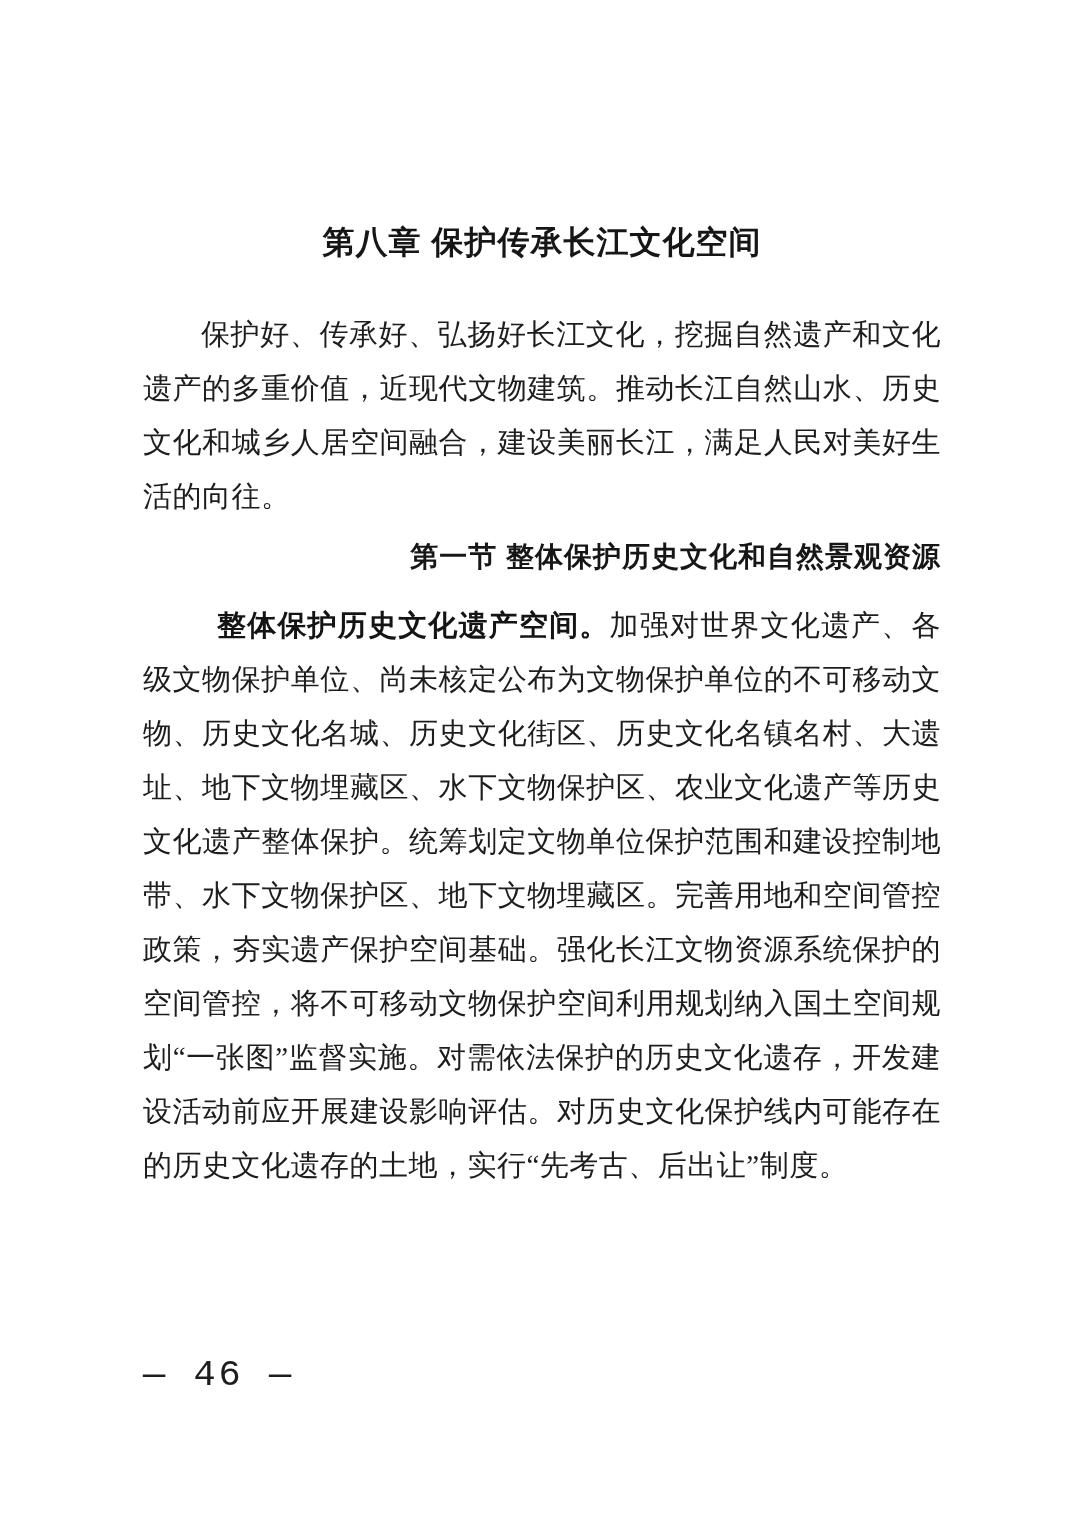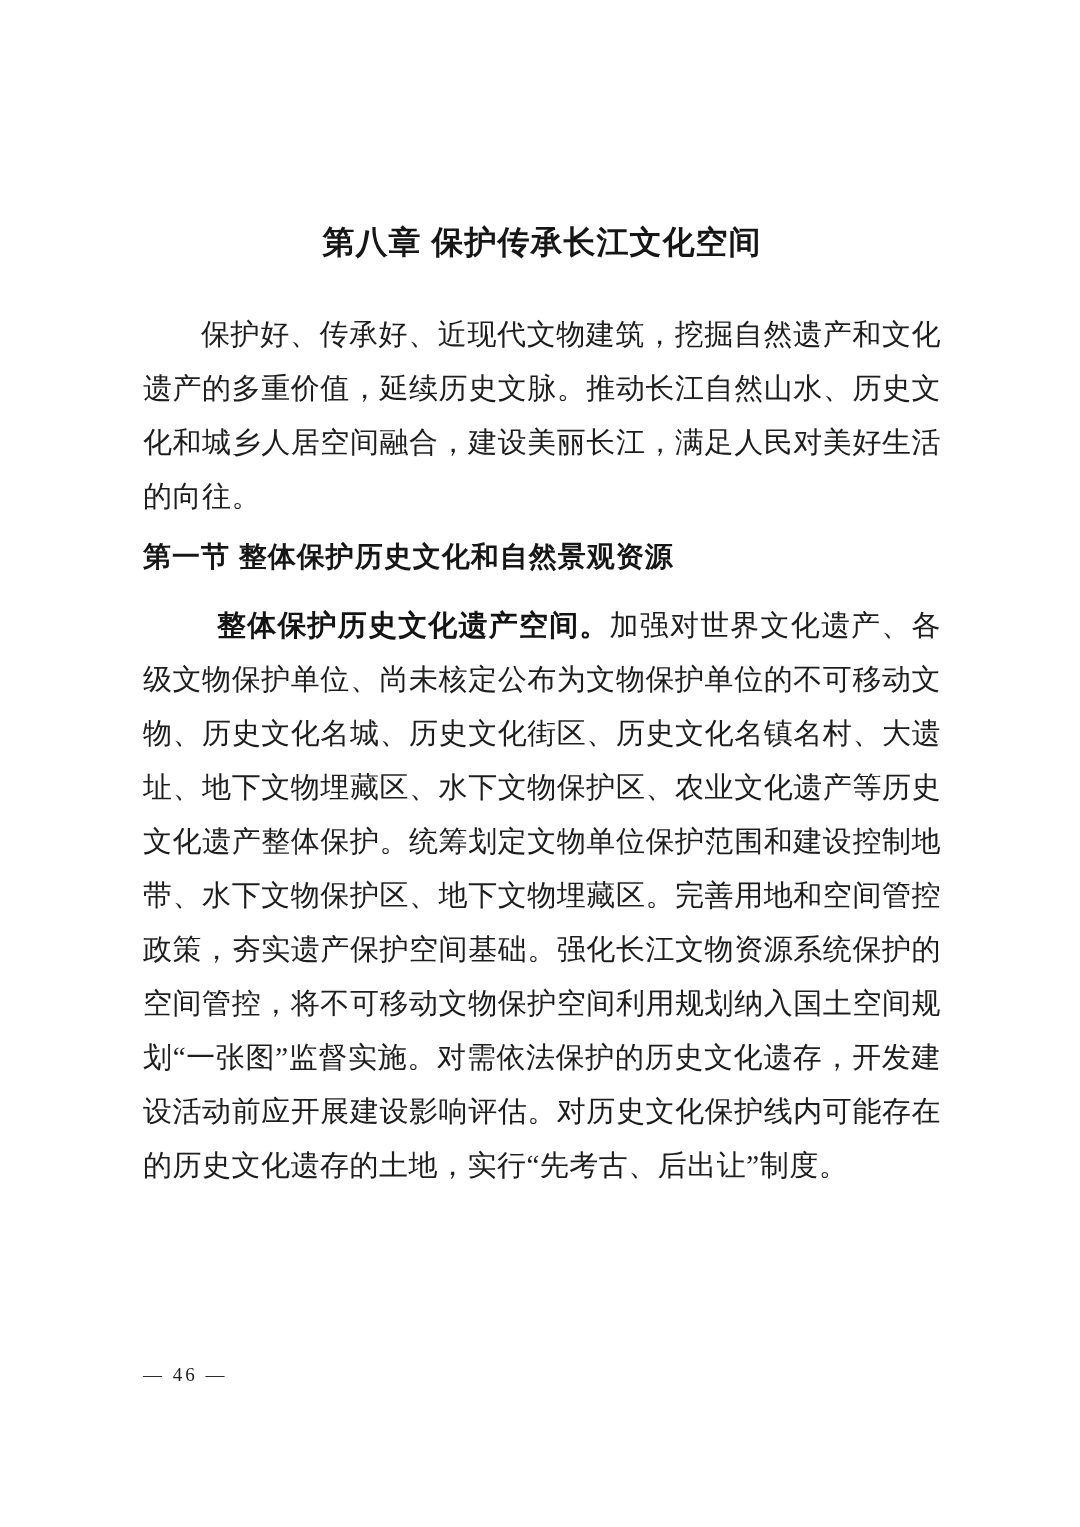--- a/index.html
+++ b/index.html
@@ -31,21 +31,21 @@
     text-align: center;
     letter-spacing: 1px;
     color: #161616;
   }
   .section-title {
     margin: 11px 0 0 0;
     font-family: "Liberation Sans", "DejaVu Sans", sans-serif;
     font-size: 28px;
     line-height: 46px;
     font-weight: 700;
-    text-align: left;
+    text-align: right;
     letter-spacing: 1px;
     color: #161616;
   }
   .para {
     margin: 0;
     font-size: 29px;
     line-height: 54px;
     text-align: justify;
     text-justify: inter-ideograph;
     text-indent: 2em;
@@ -63,36 +63,37 @@
   }
   .lead {
     font-weight: 700;
     color: #141414;
     margin-left: 16px;
   }
   .page-number {
     position: absolute;
     left: 143px;
     top: 1358px;
-    font-size: 19px;
+    font-size: 37px;
     line-height: 34px;
     letter-spacing: 3px;
     color: #1d1d1d;
     white-space: nowrap;
+    font-family: Liberation Mono, monospace;
   }
 </style>
 </head>
 <body>
 
 <div class="page">
   <div class="content">
 
     <h1 class="chapter-title">第八章 保护传承长江文化空间</h1>
 
-    <p class="para para-intro">保护好、传承好、近现代文物建筑，挖掘自然遗产和文化遗产的多重价值，延续历史文脉。推动长江自然山水、历史文化和城乡人居空间融合，建设美丽长江，满足人民对美好生活的向往。</p>
+    <p class="para para-intro">保护好、传承好、弘扬好长江文化，挖掘自然遗产和文化遗产的多重价值，近现代文物建筑。推动长江自然山水、历史文化和城乡人居空间融合，建设美丽长江，满足人民对美好生活的向往。</p>
 
     <h2 class="section-title">第一节 整体保护历史文化和自然景观资源</h2>
 
     <p class="para para-first"><span class="lead">整体保护历史文化遗产空间。</span><span>加强对世界文化遗产、各级文物保护单位、尚未核定公布为文物保护单位的不可移动文物、历史文化名城、历史文化街区、历史文化名镇名村、大遗址、地下文物埋藏区、水下文物保护区、农业文化遗产等历史文化遗产整体保护。统筹划定文物单位保护范围和建设控制地带、水下文物保护区、地下文物埋藏区。完善用地和空间管控政策，夯实遗产保护空间基础。强化长江文物资源系统保护的空间管控，将不可移动文物保护空间利用规划纳入国土空间规划“一张图”监督实施。对需依法保护的历史文化遗存，开发建设活动前应开展建设影响评估。对历史文化保护线内可能存在的历史文化遗存的土地，实行“先考古、后出让”制度。</span></p>
 
 
   </div>
 
   <div class="page-number">— 46 —</div>
 </div>

